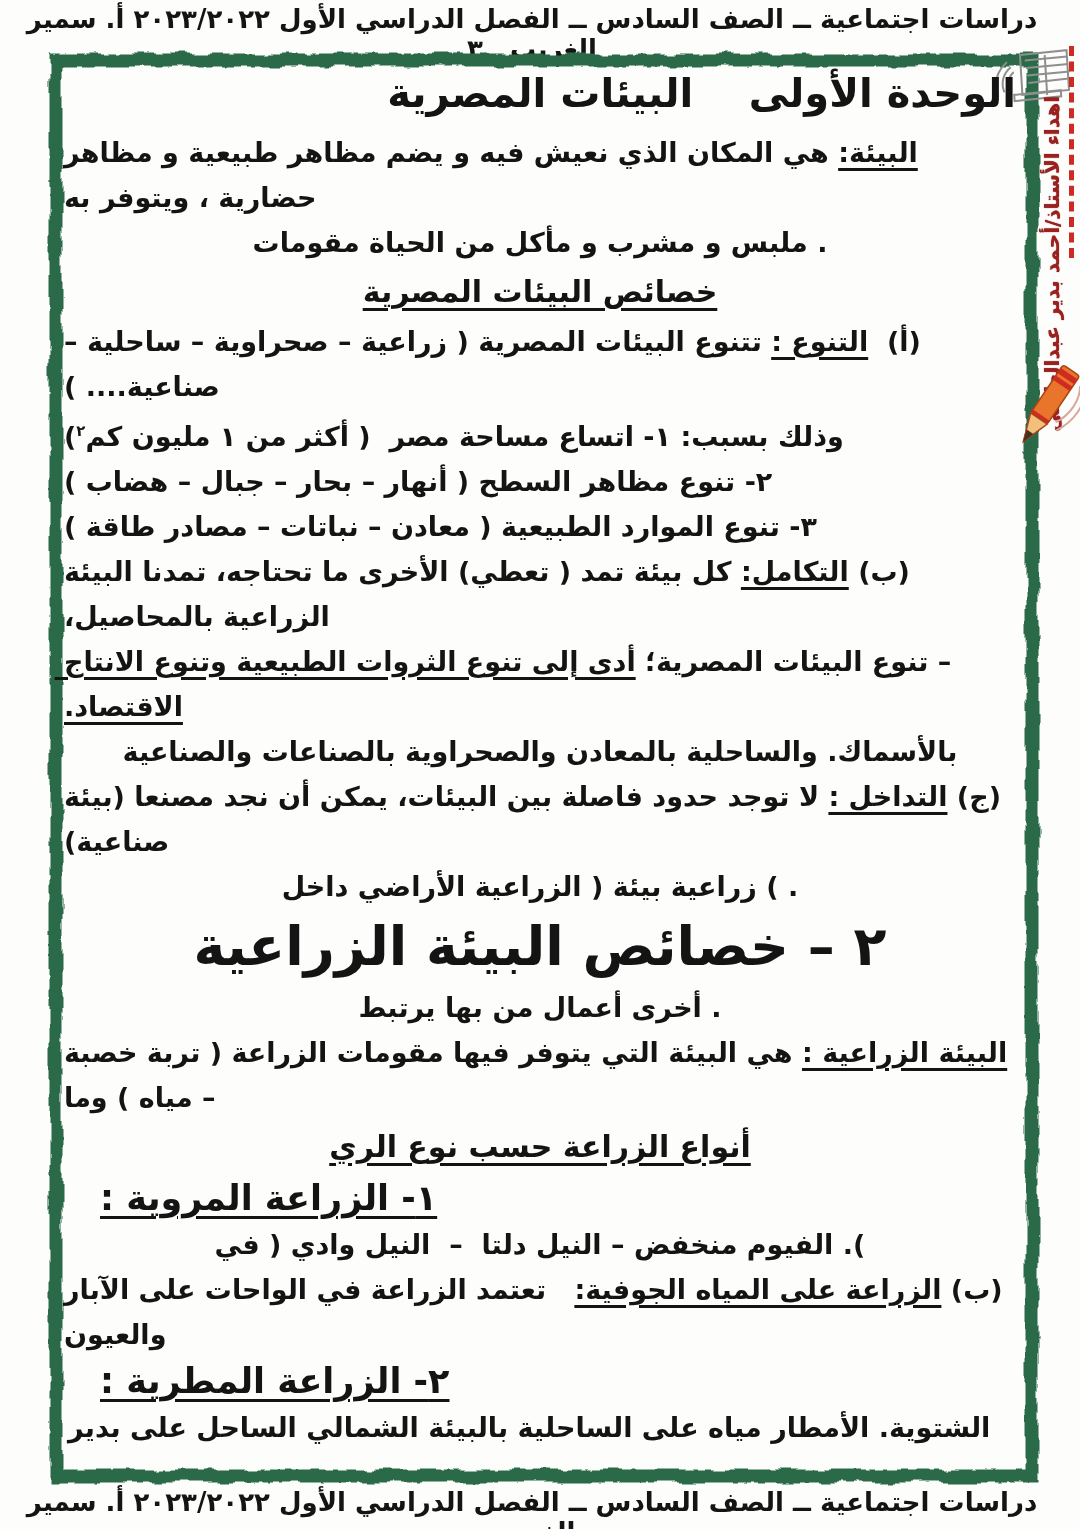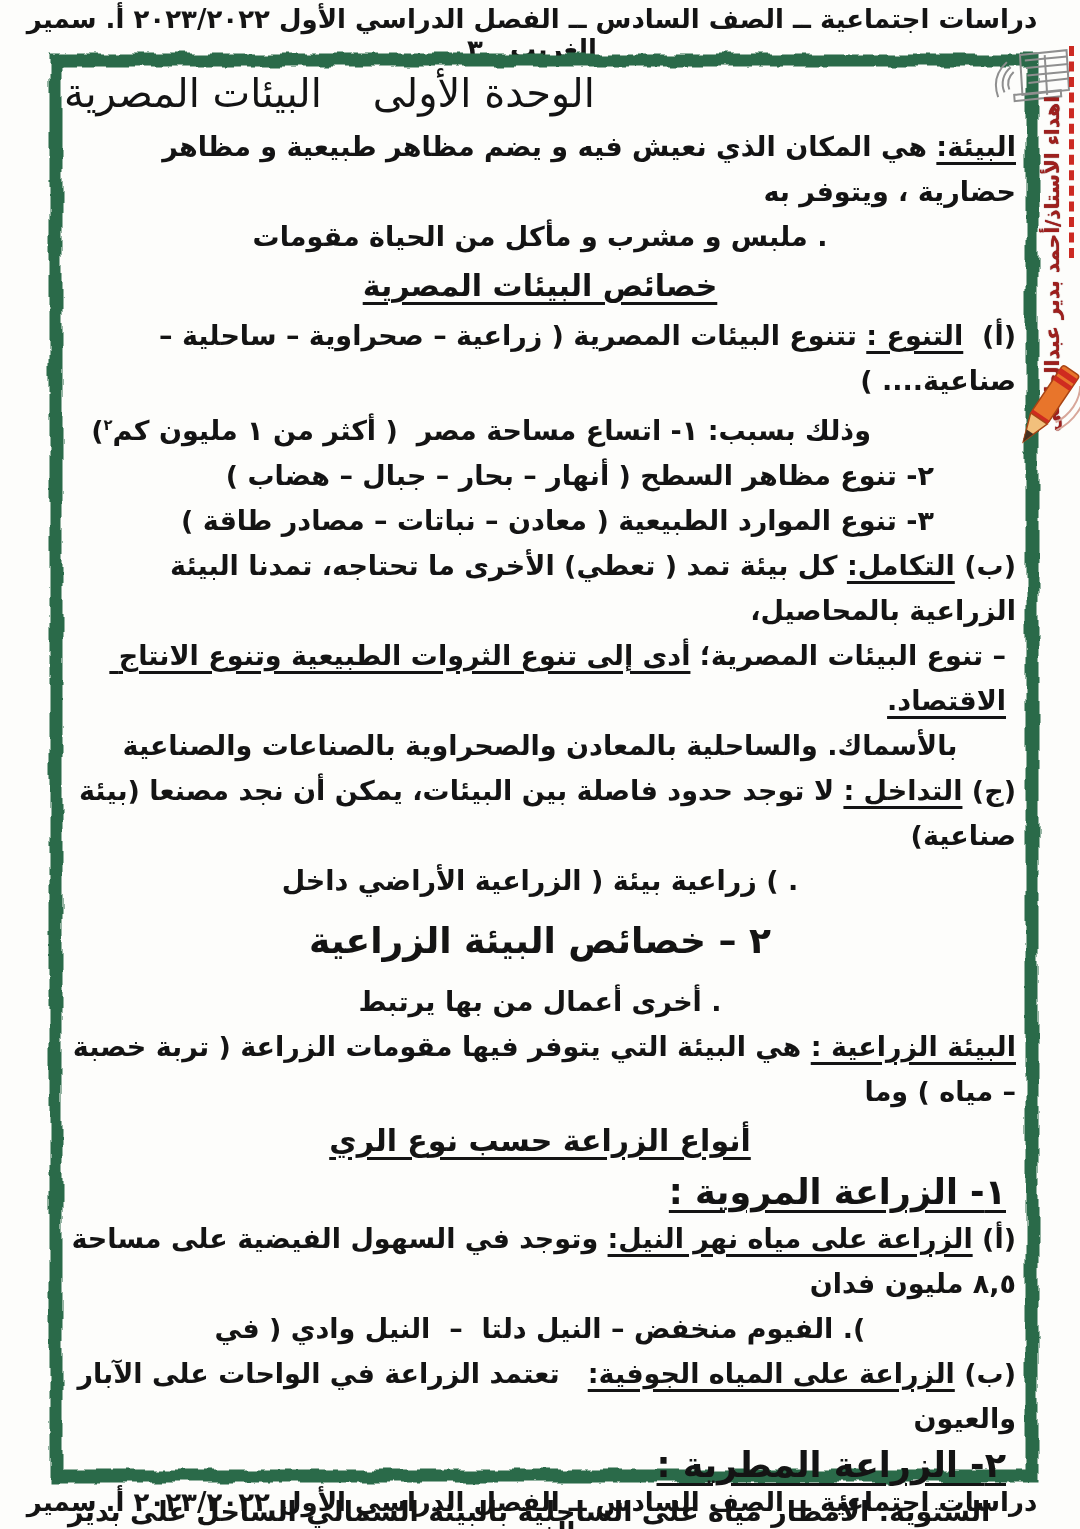--- a/index.html
+++ b/index.html
@@ -13,32 +13,32 @@
     position:absolute;left:0;right:16px;text-align:center;
     font-size:26px;font-weight:700;direction:rtl;white-space:pre-wrap;
   }
   #top-line{top:4px;}
   #bottom-line{top:1487px;}
   svg.frame{position:absolute;left:0;top:0;pointer-events:none;}
   #doc-content{
     position:absolute;left:64px;top:64px;width:952px;direction:rtl;
   }
   .title{
-    font-size:40px;line-height:58px;font-weight:400;text-align:left;
-    margin-bottom:2px;white-space:pre-wrap;
+    font-size:40px;line-height:58px;font-weight:700;text-align:right;
+    margin-bottom:8px;white-space:pre-wrap;
   }
   .line{
-    font-size:27px;line-height:45px;font-weight:700;text-align:right;
+    font-size:27px;line-height:45px;font-weight:700;text-align:left;
     white-space:pre-wrap;
   }
   .line.c{text-align:center;}
   .line.l{text-align:left;padding-left:4px;}
   .line.h{font-size:30px;line-height:54px;}
   .line.sub{font-size:35px;line-height:48px;margin-left:36px;}
-  .line.big{font-size:36px;line-height:72px;margin:2px 0;}
+  .line.big{font-size:54px;line-height:72px;margin:2px 0;}
   .ind1{margin-right:145px;}
   .ind2{margin-right:82px;}
   .ind8{margin-right:10px;}
   .u{text-decoration:underline;text-decoration-thickness:2.5px;text-underline-offset:6px;}
   sup{font-size:.55em;}
   #dedication{
     position:absolute;left:750px;top:96px;width:290px;height:30px;
     transform:rotate(-90deg);transform-origin:100% 0;
     font-size:20px;font-weight:700;text-align:center;direction:rtl;
     color:#9e1f1d;text-shadow:0 0 1px #5c0f0e;
@@ -110,21 +110,20 @@
       <div class="line r"><span>(ب) </span><span class="u">التكامل:</span><span> كل بيئة تمد ( تعطي) الأخرى ما تحتاجه، تمدنا البيئة الزراعية بالمحاصيل،</span></div>
       <div class="line r ind8"><span>– تنوع البيئات المصرية؛ </span><span class="u">أدى إلى تنوع الثروات الطبيعية وتنوع الانتاج الاقتصاد.</span></div>
       <div class="line c" dir="ltr"><span><bdi dir="rtl">والصناعية</bdi> <bdi dir="rtl">بالصناعات</bdi> <bdi dir="rtl">والصحراوية</bdi> <bdi dir="rtl">بالمعادن</bdi> <bdi dir="rtl">والساحلية</bdi> <bdi dir="rtl">بالأسماك.</bdi></span></div>
       <div class="line r"><span>(ج) </span><span class="u">التداخل :</span><span> لا توجد حدود فاصلة بين البيئات، يمكن أن نجد مصنعا (بيئة صناعية)</span></div>
       <div class="line c" dir="ltr"><span><bdi dir="rtl">داخل</bdi> <bdi dir="rtl">الأراضي</bdi> <bdi dir="rtl">الزراعية</bdi> <bdi dir="rtl">(</bdi> <bdi dir="rtl">بيئة</bdi> <bdi dir="rtl">زراعية</bdi> <bdi dir="rtl">)</bdi> <bdi dir="rtl">.</bdi></span></div>
       <div class="line c big"><span>٢ – خصائص البيئة الزراعية</span></div>
       <div class="line c" dir="ltr"><span><bdi dir="rtl">يرتبط</bdi> <bdi dir="rtl">بها</bdi> <bdi dir="rtl">من</bdi> <bdi dir="rtl">أعمال</bdi> <bdi dir="rtl">أخرى</bdi> <bdi dir="rtl">.</bdi></span></div>
       <div class="line r"><span class="u">البيئة الزراعية :</span><span> هي البيئة التي يتوفر فيها مقومات الزراعة ( تربة خصبة – مياه ) وما</span></div>
       <div class="line c h"><span class="u">أنواع الزراعة حسب نوع الري</span></div>
       <div class="line r sub ind8"><span class="u">١- الزراعة المروية :</span></div>
-      <div class="line r"><span>(أ) </span><span class="u">الزراعة على مياه نهر النيل:</span><span> وتوجد في السهول الفيضية على مساحة ٨,٥ مليون فدان</span></div>
       <div class="line c" dir="ltr"><span><bdi dir="rtl">في</bdi> <bdi dir="rtl">(</bdi> <bdi dir="rtl">وادي</bdi> <bdi dir="rtl">النيل</bdi> &nbsp;<bdi dir="rtl">–</bdi> &nbsp;<bdi dir="rtl">دلتا</bdi> <bdi dir="rtl">النيل</bdi> <bdi dir="rtl">–</bdi> <bdi dir="rtl">منخفض</bdi> <bdi dir="rtl">الفيوم</bdi> <bdi dir="rtl">).</bdi></span></div>
       <div class="line r"><span>(ب) </span><span class="u">الزراعة على المياه الجوفية:</span><span> &nbsp; تعتمد الزراعة في الواحات على الآبار والعيون</span></div>
       <div class="line r sub ind8"><span class="u">٢- الزراعة المطرية :</span></div>
       <div class="line l" dir="ltr"><span><bdi dir="rtl">بدير</bdi> <bdi dir="rtl">على</bdi> <bdi dir="rtl">الساحل</bdi> <bdi dir="rtl">الشمالي</bdi> <bdi dir="rtl">بالبيئة</bdi> <bdi dir="rtl">الساحلية</bdi> <bdi dir="rtl">على</bdi> <bdi dir="rtl">مياه</bdi> <bdi dir="rtl">الأمطار</bdi> <bdi dir="rtl">الشتوية.</bdi></span></div>
     </div>
 </div>
 
 <div id="bottom-line" class="hdr">دراسات اجتماعية ــ الصف السادس ــ الفصل الدراسي الأول ٢٠٢٣/٢٠٢٢ أ. سمير الغريب</div>
 
 </body></html>

